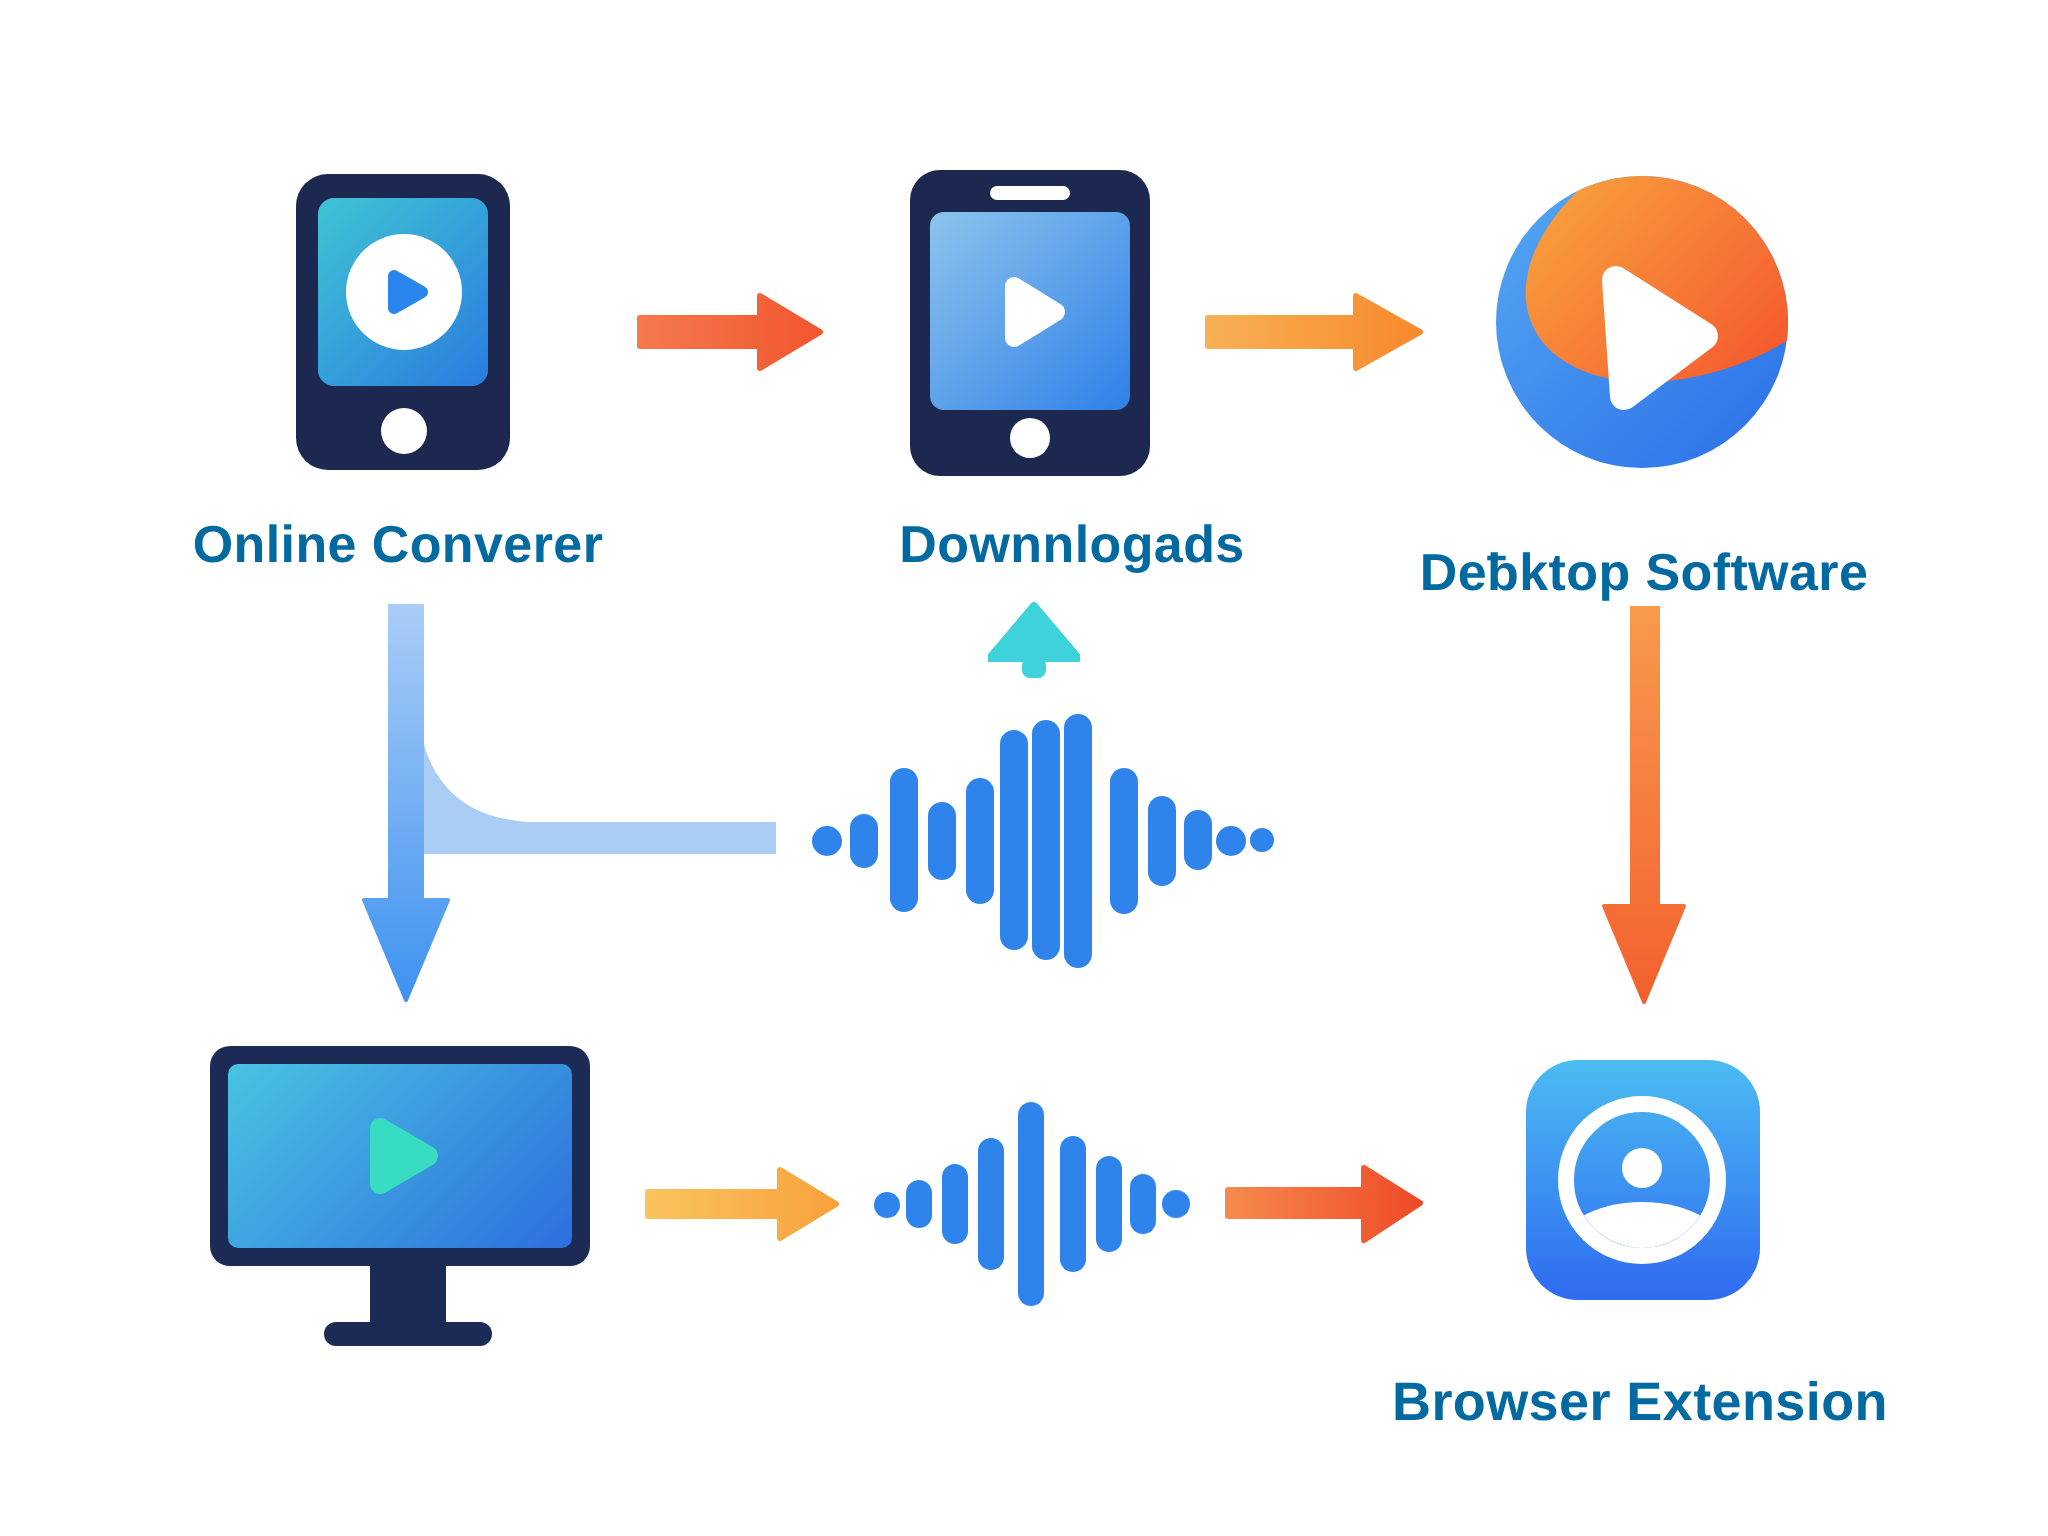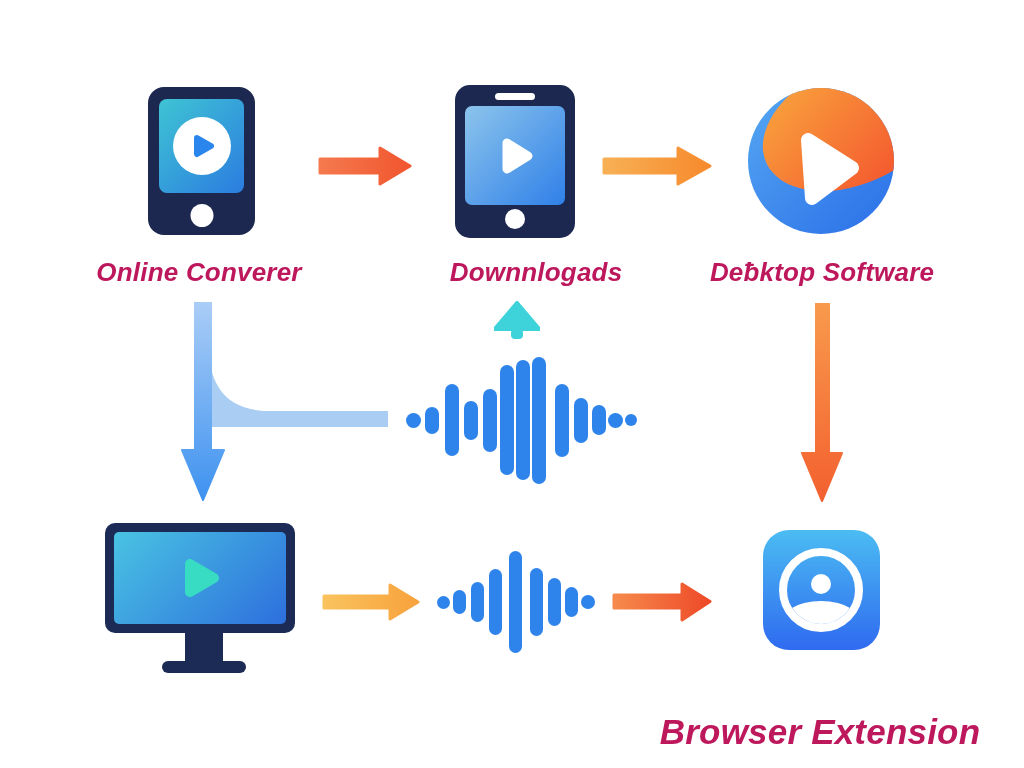--- a/index.html
+++ b/index.html
@@ -3,21 +3,21 @@
 <meta charset="utf-8">
 <style>
   html,body{margin:0;padding:0;}
   body{
     width:1024px;height:768px;background:#ffffff;position:relative;overflow:hidden;
     font-family:"Liberation Sans","DejaVu Sans",sans-serif;
   }
   .abs{position:absolute;}
   .label{
     position:absolute;transform:translateX(-50%);
-    font-weight:700;font-size:26px;color:#be185d;white-space:nowrap;letter-spacing:.2px;font-style:italic;
+    font-weight:700;font-size:26px;color:#0369a1;white-space:nowrap;letter-spacing:.2px;
   }
   
   .phone{left:148px;top:87px;width:107px;height:148px;background:#1c2850;border-radius:16px;}
   .phone-screen{position:absolute;left:11px;top:12px;right:11px;height:94px;border-radius:8px;
     background:linear-gradient(135deg,#3fc4d4 0%,#2b7ce0 100%);}
   .play-circle{position:absolute;left:50%;top:50%;transform:translate(-50%,-50%);
     width:58px;height:58px;background:#ffffff;border-radius:50%;display:flex;align-items:center;justify-content:center;}
   .phone-home{position:absolute;left:50%;bottom:8px;transform:translateX(-50%);
     width:23px;height:23px;background:#ffffff;border-radius:50%;}
   
@@ -98,21 +98,21 @@
       <linearGradient id="ga2" x1="0" y1="0" x2="1" y2="0">
     <stop offset="0" stop-color="#f8b055"></stop>
         <stop offset="1" stop-color="#f68a2c"></stop>
       </linearGradient>
     </defs>
   <path d="M2,15 H76 V4 L108,22 L76,40 V29 H2 Z" fill="url(#ga2)" stroke="url(#ga2)" stroke-width="3" stroke-linejoin="round"></path>
 </svg>
 
 <div class="label" style="left:199px;top:257px">Online Converer</div>
 <div class="label" style="left:536px;top:257px">Downnlogads</div>
-<div class="label" style="left:822px;top:257px">Deƀktop Software</div>
+<div class="label" style="left:822px;top:271px">Deƀktop Software</div>
 
 <svg class="abs" style="left:200px;top:338px" width="192" height="92">
   <path d="M10,16 C13,62 32,86 84,86 L10,86 Z" fill="#d9e9fb"></path>
   <path d="M6,0 C9,44 22,70 64,73 L188,73 L188,89 L6,89 Z" fill="#a9cdf3"></path>
 </svg>
 
 <svg class="abs" style="left:180px;top:302px" width="46" height="200">
   <defs>
       <linearGradient id="gbv" x1="0" y1="0" x2="0" y2="1">
     <stop offset="0" stop-color="#aacdf6"></stop>
@@ -203,13 +203,13 @@
         </clipPath>
       </defs>
     <circle cx="58" cy="60" r="38" fill="none" stroke="#ffffff" stroke-width="8"></circle>
     <circle cx="58" cy="54" r="10" fill="#ffffff"></circle>
     <g clip-path="url(#extClip)">
       <ellipse cx="58" cy="98" rx="44" ry="27" fill="#ffffff"></ellipse>
     </g>
   </svg>
 </div>
 
-<div class="label" style="left:820px;top:712px;font-size:35px">Browser Extension</div>
+<div class="label" style="left:820px;top:686px;font-size:27px">Browser Extension</div>
 
 </body></html>

